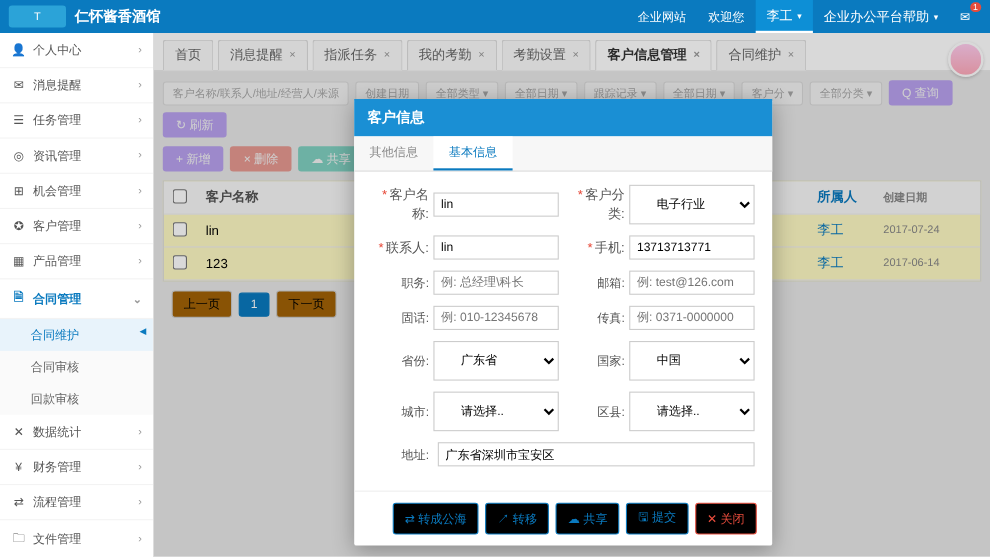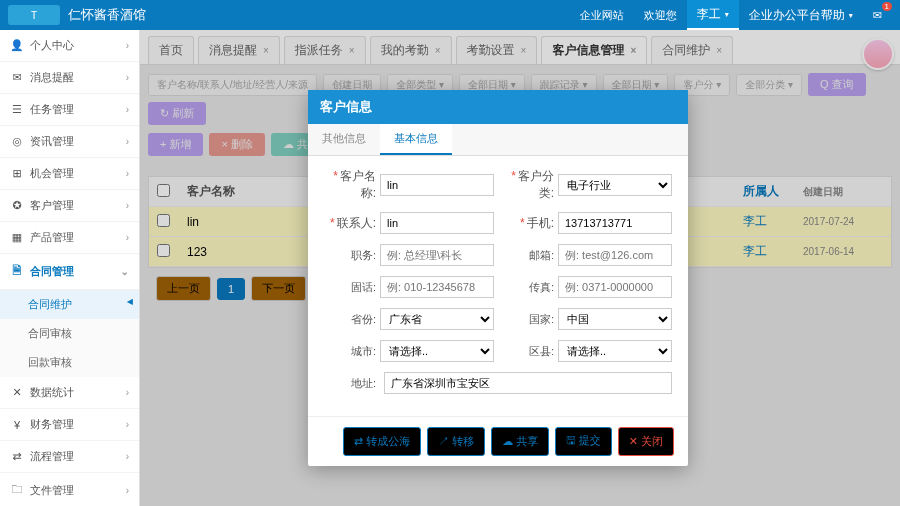--- a/index.html
+++ b/index.html
@@ -1,19 +1,19 @@
 <!DOCTYPE html>
 <html><head>
 <meta charset="utf-8">
 <style>
 *{box-sizing:border-box;margin:0;padding:0;font-family:"Microsoft YaHei",Arial,sans-serif;font-size:12px}
 body{background:#f0f0f0;width:900px;height:506px;overflow:hidden;position:relative}
 .topbar{height:30px;background:#0a7abf;display:flex;align-items:center;color:#fff;padding:0 8px}
 .logo{width:52px;height:20px;background:#2ba3d8;border-radius:3px;margin-right:8px;display:flex;align-items:center;justify-content:center;font-size:10px}
-.topbar .brand{font-size:13px;font-weight:normal}
+.topbar .brand{font-size:13px;font-weight:bold}
 .topbar .sp{flex:1}
 .topbar .itm{padding:0 10px;height:30px;display:flex;align-items:center;cursor:pointer;font-size:11px}
 .topbar .itm.active{background:#0d8fd6;border-bottom:2px solid #fff}
 .topbar .caret{margin-left:4px;font-size:8px}
 .topbar .bell{position:relative}
 .topbar .bell .badge{position:absolute;top:2px;right:0;background:#e74c3c;color:#fff;font-size:8px;padding:0 3px;border-radius:6px}
 .layout{display:flex;height:476px}
 .sidebar{width:140px;background:#fff;border-right:1px solid #ddd;overflow-y:auto}
 .navitem{display:flex;align-items:center;padding:8px 10px;color:#555;cursor:pointer;border-bottom:1px solid #f3f3f3}
 .navitem.active{color:#0a7abf;font-weight:bold}
@@ -42,32 +42,32 @@
 .trow .c-chk{width:30px}
 .trow .c-name{flex:1}
 .trow .c-own{width:60px;color:#0a7abf}
 .trow .c-date{width:80px;color:#888;font-size:10px}
 .pager{display:flex;align-items:center;gap:6px;padding:8px}
 .pgbtn{padding:4px 10px;border:1px solid #ccc;background:#a16207;border-radius:3px;font-size:11px;cursor:pointer}
 .pgbtn.cur{background:#0a7abf;color:#fff;border-color:#0a7abf}
 .avatar-float{position:absolute;top:38px;right:6px;width:32px;height:32px;border-radius:50%;background:linear-gradient(#fce,#fab);border:2px solid #fff;box-shadow:0 1px 3px rgba(0,0,0,.2)}
 
 .mask{position:absolute;inset:30px 0 0 140px;background:rgba(0,0,0,.15)}
-.modal{position:absolute;left:308px;top:90px;width:380px;background:#fff;box-shadow:0 4px 20px rgba(0,0,0,.3);border-radius:2px}
+.modal{position:absolute;left:322px;top:90px;width:380px;background:#fff;box-shadow:0 4px 20px rgba(0,0,0,.3);border-radius:2px}
 .mhead{background:#1a8fd4;color:#fff;padding:8px 12px;font-size:13px;font-weight:bold}
 .mtabs{display:flex;border-bottom:1px solid #ddd;background:#f7f7f7}
 .mtab{padding:7px 14px;font-size:11px;color:#888;cursor:pointer}
 .mtab.active{background:#fff;color:#0a7abf;border-bottom:2px solid #0a7abf}
 .mbody{padding:12px 16px}
 .frow{display:flex;align-items:center;margin-bottom:10px;gap:8px}
 .fgrp{display:flex;align-items:center;flex:1;gap:4px}
 .flab{width:52px;text-align:right;font-size:11px;color:#555}
 .star{color:#e74c3c;margin-right:2px}
 .finp{flex:1;border:1px solid #ccc;padding:3px 6px;font-size:11px;height:22px;min-width:0;width:90px}
-.fsel{flex:1;border:1px solid #ccc;padding:3px 4px;font-size:11px;height:22px;background:#fff;min-width:0;width:90px}
+.fsel{flex:1;border:1px solid #ccc;padding:3px 20px;font-size:11px;height:36px;background:#fff;min-width:0;width:90px}
 .mfoot{display:flex;justify-content:flex-end;gap:6px;padding:10px 14px;border-top:1px solid #eee}
 .obtn{padding:4px 10px;border:1px solid;border-radius:3px;background:#000000;cursor:pointer;font-size:11px;display:flex;align-items:center;gap:3px}
 .obtn.b{border-color:#0a7abf;color:#0a7abf}
 .obtn.r{border-color:#e74c3c;color:#e74c3c}
 </style>
 </head>
 <body>
 
 <div class="topbar">
   <div class="logo">T</div>
@@ -190,21 +190,21 @@
         <span class="pill">创建日期</span>
         <span class="pill">全部类型 ▾</span>
         <span class="pill">全部日期 ▾</span>
         <span class="pill">跟踪记录 ▾</span>
         <span class="pill">全部日期 ▾</span>
         <span class="pill">客户分 ▾</span>
         <span class="pill">全部分类 ▾</span>
         <button class="btn blue">Q 查询</button>
         <button class="btn blue">↻ 刷新</button>
       </div>
-      <div style="display:flex;gap:6px;margin-bottom:20px;opacity:.5">
+      <div style="display:flex;gap:6px;margin-bottom:8px;opacity:.5">
         <button class="btn blue">+ 新增</button>
         <button class="btn red">× 删除</button>
         <button class="btn teal">☁ 共享</button>
       </div>
       <div class="table">
         <div class="trow head">
           <div class="c-chk"><input type="checkbox" style=""></div>
           <div class="c-name">客户名称</div>
           <div class="c-own">所属人</div>
           <div class="c-date">创建日期</div>

